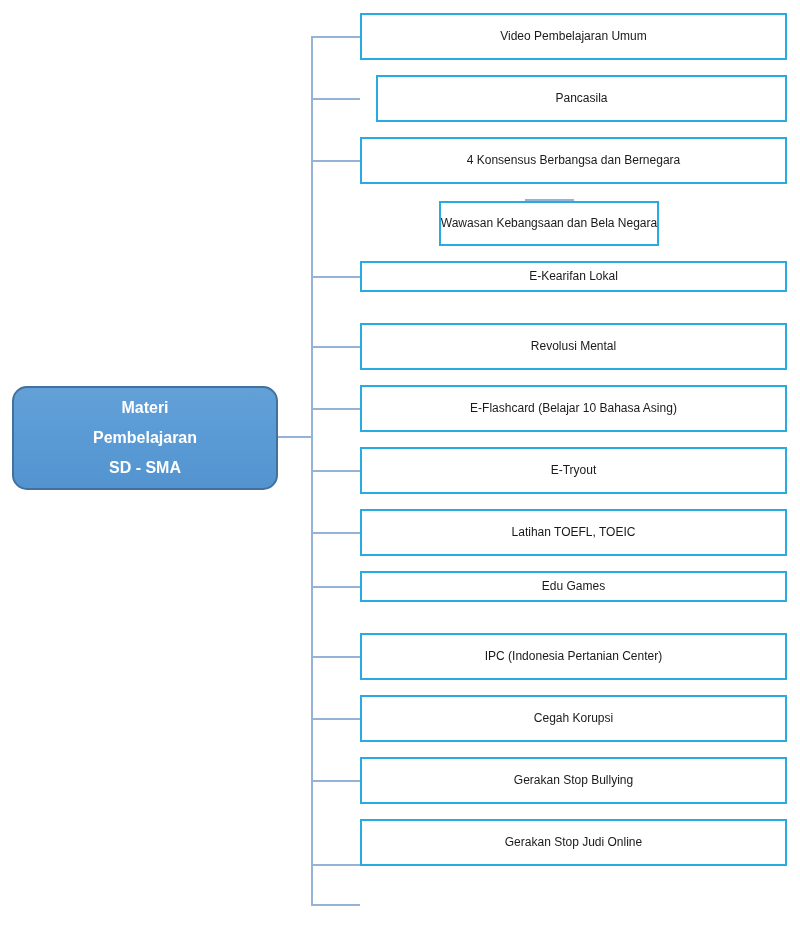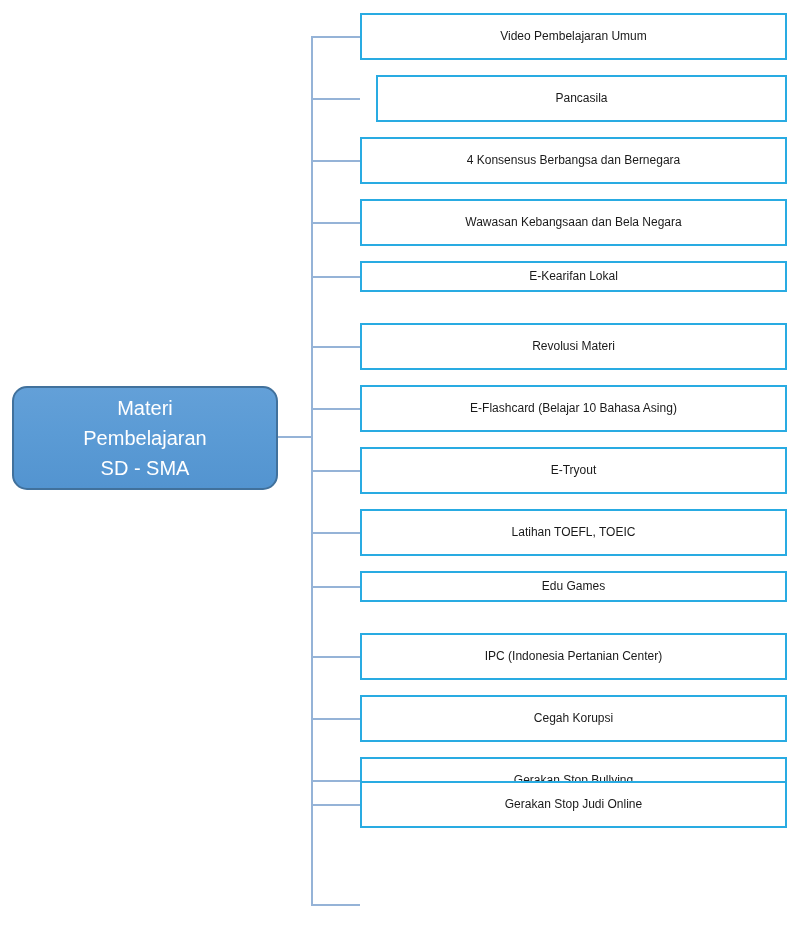--- a/index.html
+++ b/index.html
@@ -27,22 +27,22 @@
     border: 2px solid #41719C;
     border-radius: 15px;
     display: flex;
     flex-direction: column;
     align-items: center;
     justify-content: center;
     text-align: center;
   }
   .root-node .line {
     color: #ffffff;
-    font-weight: normal;
-    font-size: 20px;
+    font-weight: bold;
+    font-size: 16px;
     line-height: 30px;
     white-space: nowrap;
   }
   
   .connector {
     position: absolute;
     background: #95B3D7;
   }
   .trunk {
     left: 310.5px;
@@ -115,36 +115,36 @@
       <div class="leaf-box">
         <span class="leaf-label">Pancasila</span>
       </div>
     </div>
       <div class="leaf-row" style="top: 137px; height: 47px;">
       <div class="branch"></div>
       <div class="leaf-box">
         <span class="leaf-label">4 Konsensus Berbangsa dan Bernegara</span>
       </div>
     </div>
-      <div class="leaf-row" style="top: 199px; height: 47px;">
+      <div class="leaf-row" style="top: 199px; height: 47px; flex-direction: column;">
       <div class="branch"></div>
       <div class="leaf-box">
         <span class="leaf-label">Wawasan Kebangsaan dan Bela Negara</span>
       </div>
     </div>
       <div class="leaf-row" style="top: 261px; height: 31px;">
       <div class="branch"></div>
       <div class="leaf-box">
         <span class="leaf-label">E-Kearifan Lokal</span>
       </div>
     </div>
       <div class="leaf-row" style="top: 323px; height: 47px;">
       <div class="branch"></div>
       <div class="leaf-box">
-        <span class="leaf-label">Revolusi Materi</span>
+        <span class="leaf-label">Revolusi Mental</span>
       </div>
     </div>
       <div class="leaf-row" style="top: 385px; height: 47px;">
       <div class="branch"></div>
       <div class="leaf-box">
         <span class="leaf-label">E-Flashcard (Belajar 10 Bahasa Asing)</span>
       </div>
     </div>
       <div class="leaf-row" style="top: 447px; height: 47px;">
       <div class="branch"></div>
@@ -175,21 +175,21 @@
       <div class="leaf-box">
         <span class="leaf-label">Cegah Korupsi</span>
       </div>
     </div>
       <div class="leaf-row" style="top: 757px; height: 47px;">
       <div class="branch"></div>
       <div class="leaf-box">
         <span class="leaf-label">Gerakan Stop Bullying</span>
       </div>
     </div>
-      <div class="leaf-row" style="top: 781px; height: 47px;">
+      <div class="leaf-row" style="top: 819px; height: 47px; align-items: flex-end;">
       <div class="branch"></div>
       <div class="leaf-box">
         <span class="leaf-label">Gerakan Stop Judi Online</span>
       </div>
     </div>
       <div class="leaf-row" style="top: 881px; height: 47px;">
       <div class="branch"></div>
     </div>
     </div>
 

